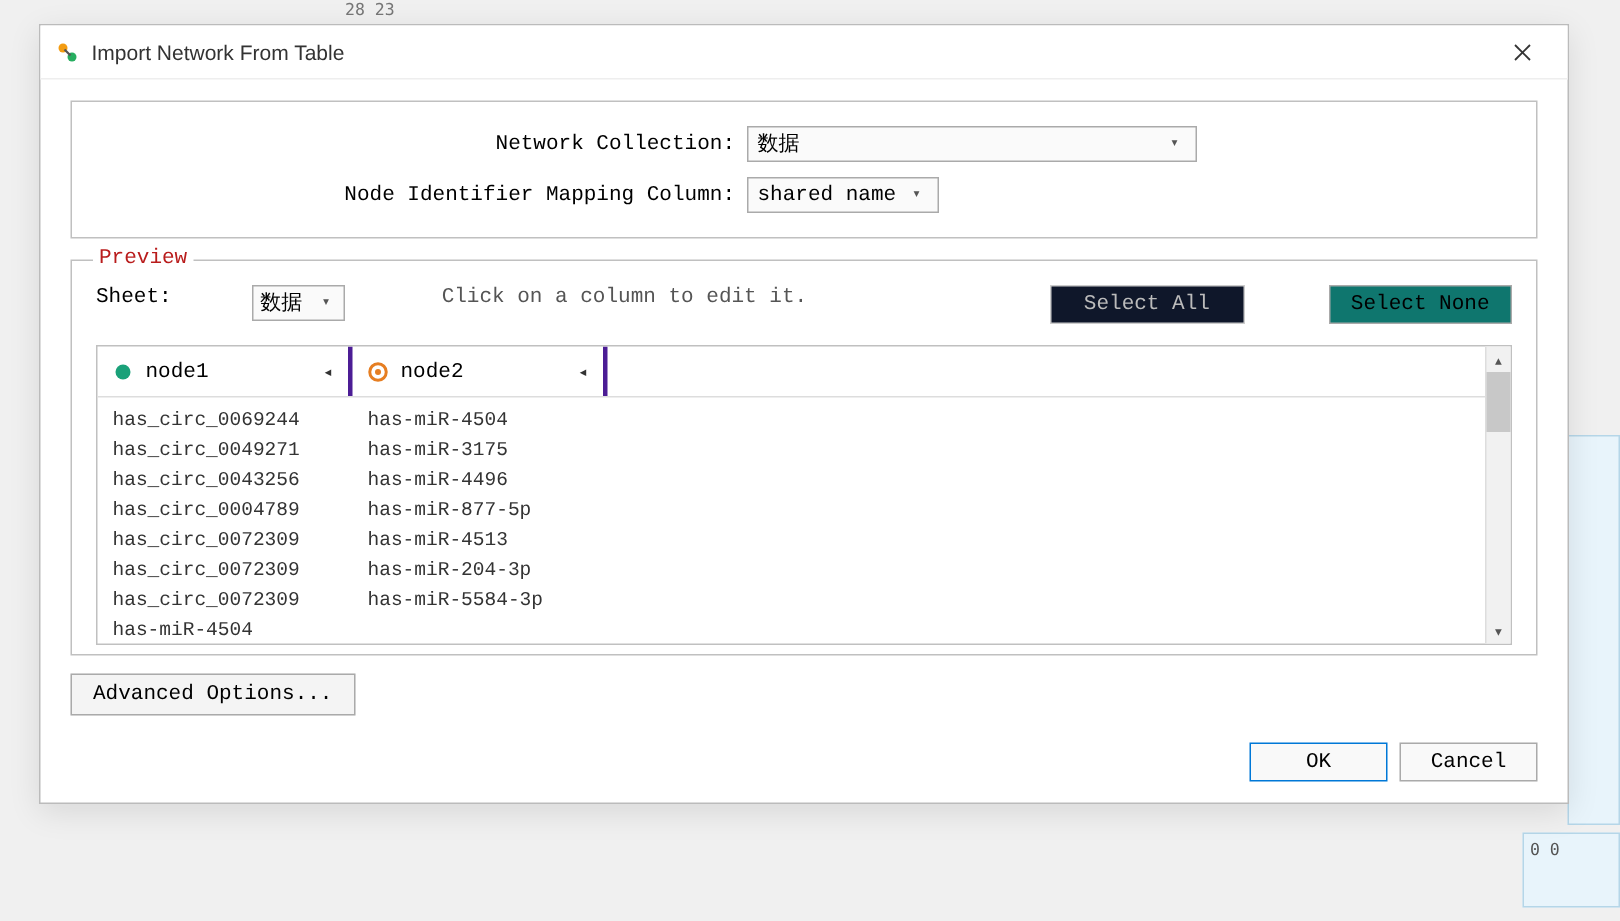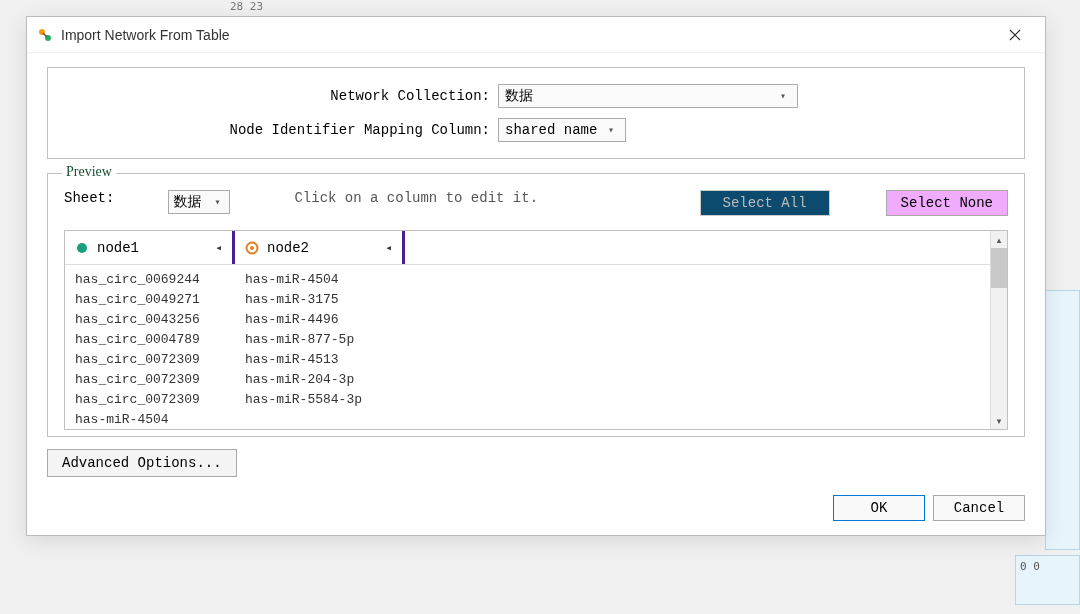--- a/index.html
+++ b/index.html
@@ -122,23 +122,23 @@
       padding: 16px 16px 6px 16px;
       position: relative;
       margin-bottom: 12px;
     }
     .legend {
       position: absolute;
       top: -10px;
       left: 14px;
       background: #fff;
       padding: 0 4px;
-      font-family: Liberation Serif, serif;
-      font-size: 14px;
-      color: #14532d;
+      font-family: Liberation Mono, monospace;
+      font-size: 14px;
+      color: #b91c1c;
     }
     .preview-top {
       display: flex;
       margin-bottom: 14px;
       gap: 48px;
     }
     .sheet-label {
       font-family: "Courier New", monospace;
       font-size: 14px;
       margin-right: 6px;
@@ -158,33 +158,33 @@
       margin-right: 16px;
     }
     .hint {
       font-family: "Courier New", monospace;
       font-size: 14px;
       color: #555;
       flex: 1;
     }
     .btn {
       border: 1px solid #aaa;
-      background: #f0abfc;
+      background: #0f766e;
       height: 26px;
       padding: 0 14px;
       font-family: "Courier New", monospace;
       font-size: 14px;
       cursor: pointer;
       display: inline-flex;
       align-items: center;
       margin-left: 8px;
     }
     .btn-disabled {
       color: #bbb;
-      background: #0c4a6e;
+      background: #0f172a;
       cursor: default;
       border-color: #ccc;
       padding: 0 22px;
     }
     .table-wrap {
       border: 1px solid #c0c0c0;
       height: 200px;
       display: flex;
       background: #fff;
     }

